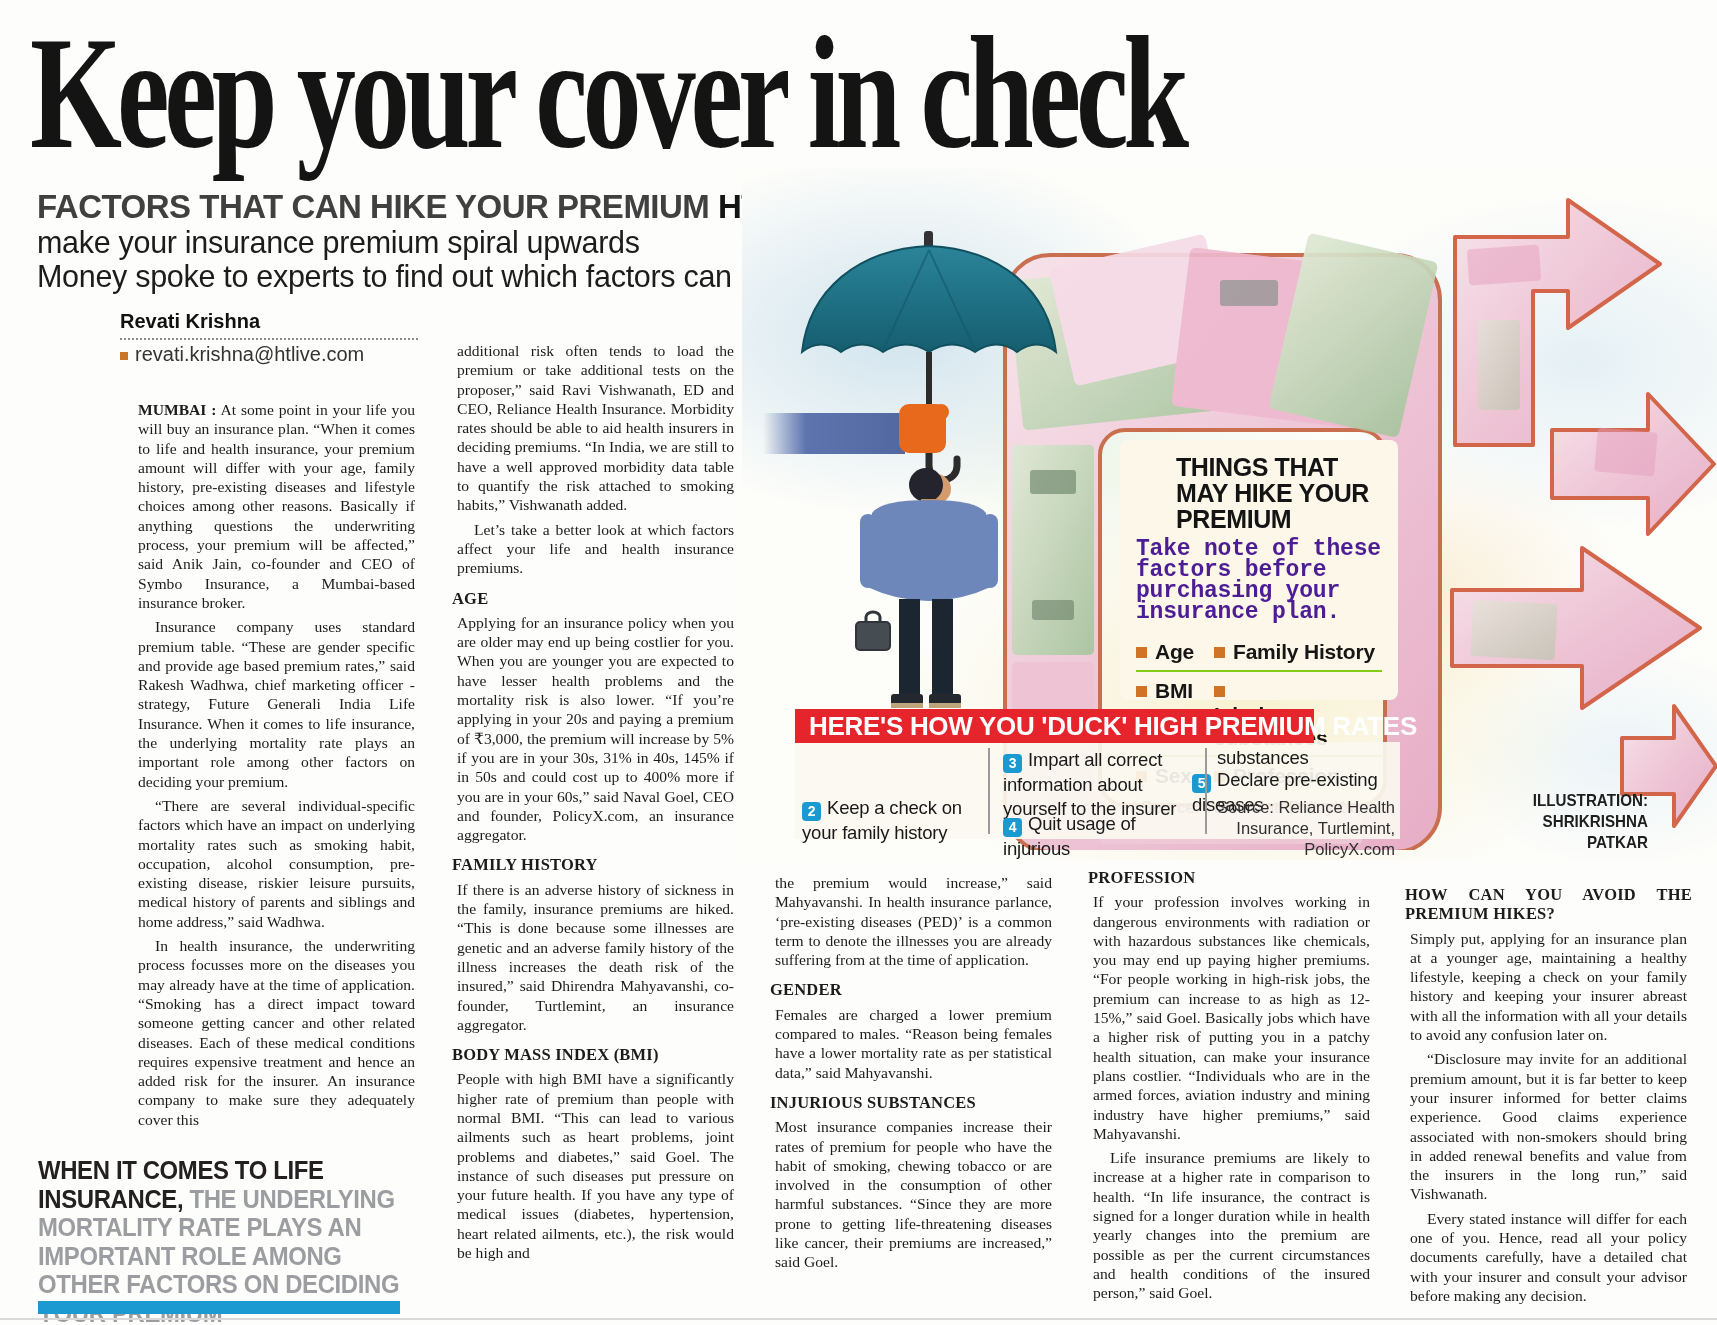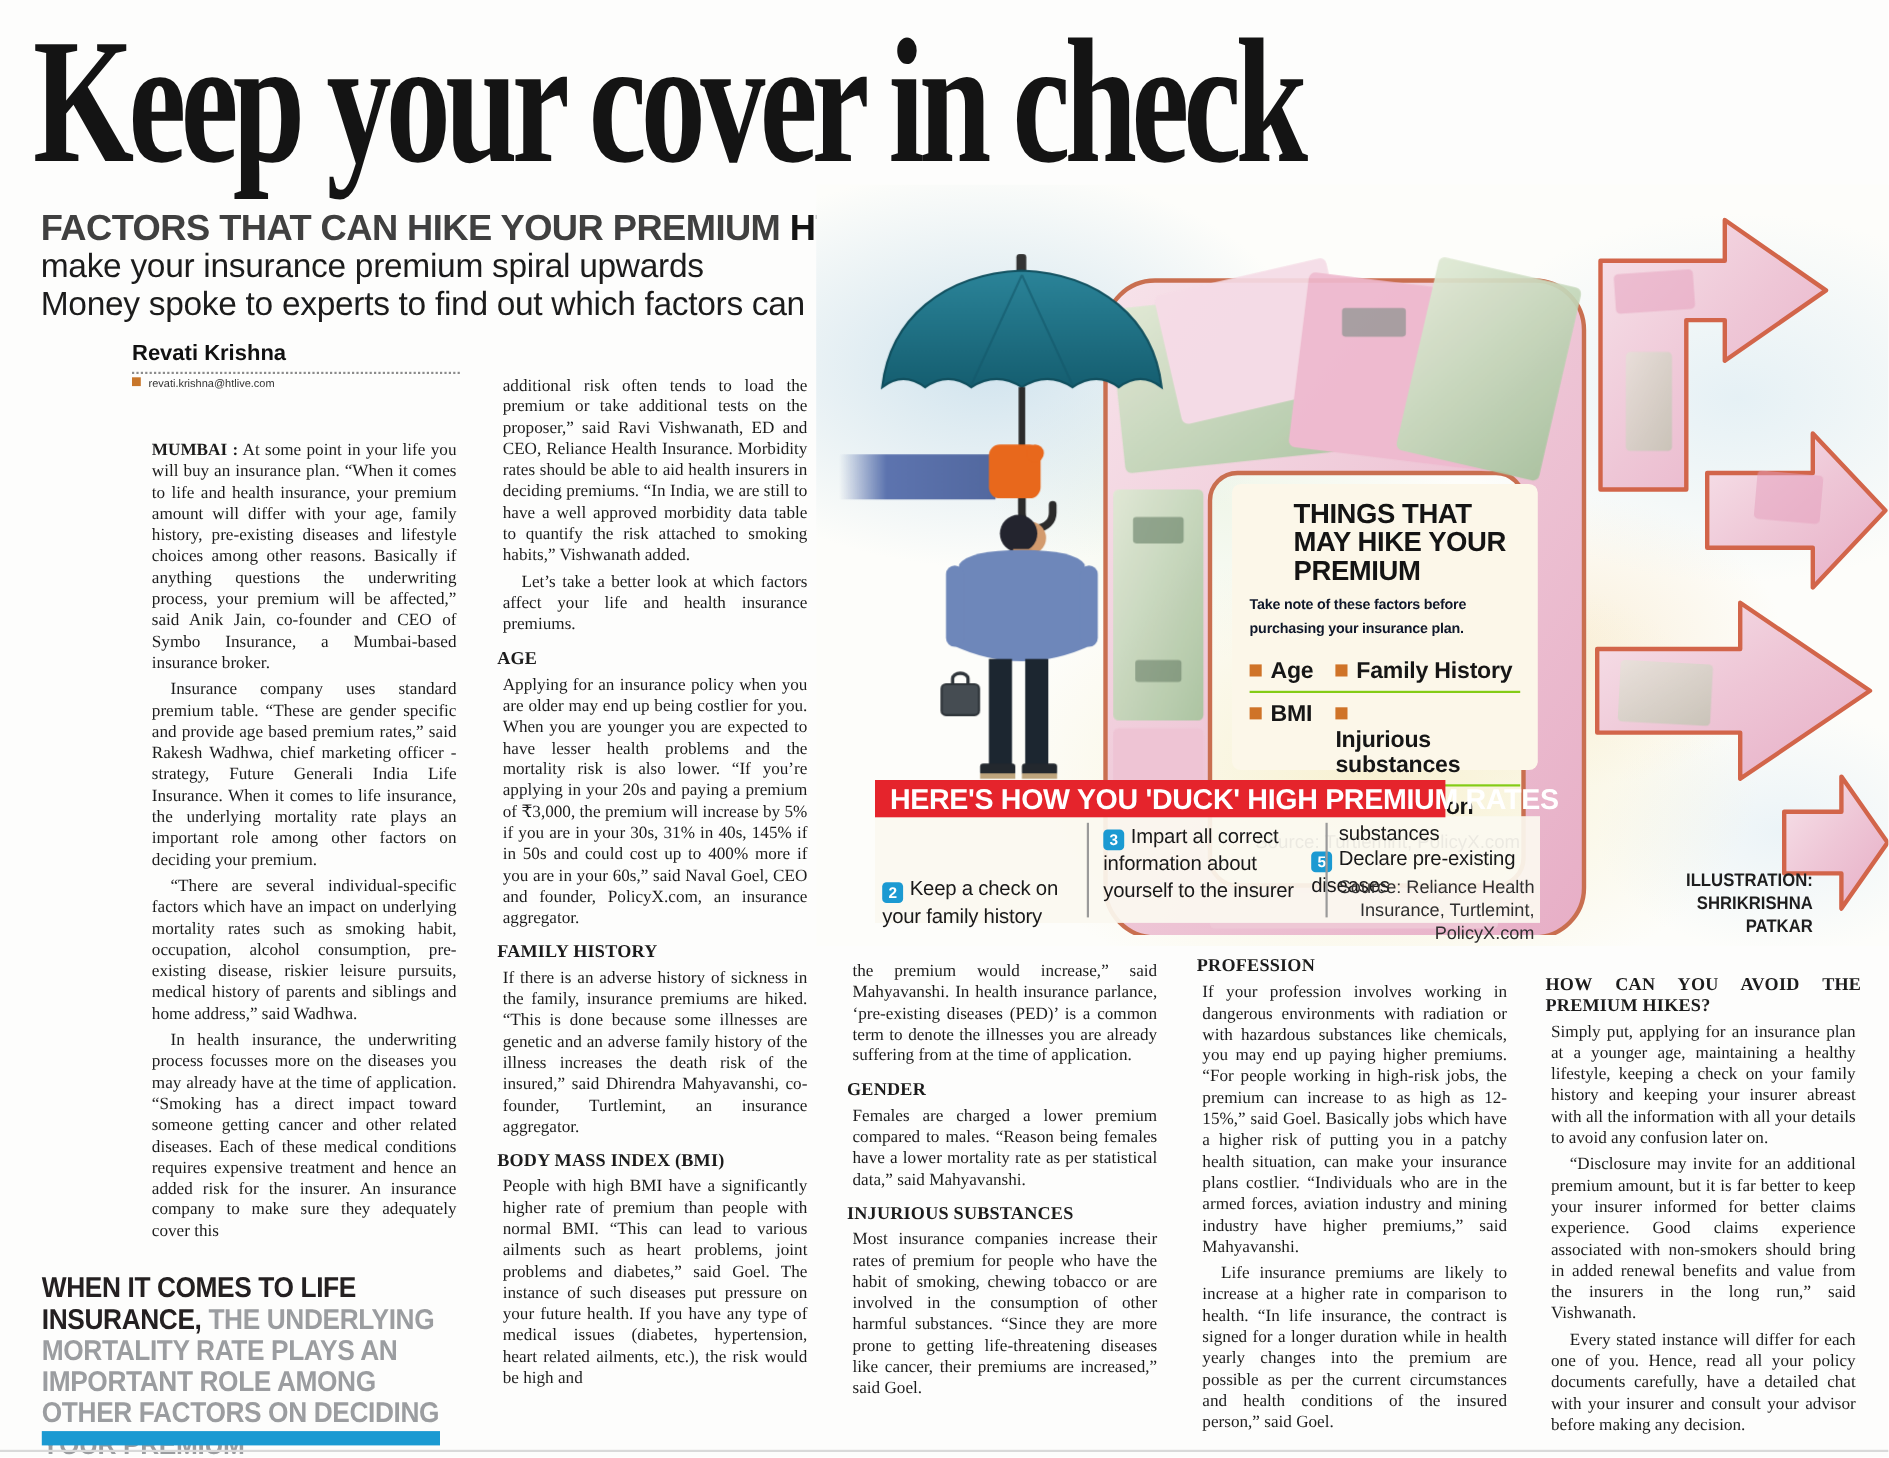--- a/index.html
+++ b/index.html
@@ -10,21 +10,21 @@
             font-size:162px;line-height:1.08;letter-spacing:-7px;color:#141414;white-space:nowrap;
             transform:scaleX(.73);transform-origin:0 0;}
   .kicker{position:absolute;left:37px;top:188px;width:980px;}
   .kicker-l1{font-size:33px;font-weight:700;letter-spacing:-.5px;line-height:38px;}
   .kicker-hl{color:#404040;}
   .kicker-brand{color:#141414;}
   .kicker-sub{font-size:30.5px;font-weight:400;color:#1c1c1c;line-height:33.5px;letter-spacing:-.3px;}
   
   .byline{position:absolute;left:120px;top:310px;width:298px;border-bottom:2px dotted #8b8b8b;padding-bottom:5px;}
   .byline-name{font-size:20px;font-weight:700;color:#111;}
-  .email-row{position:absolute;left:120px;top:343px;font-size:10px;color:#333;}
+  .email-row{position:absolute;left:120px;top:343px;font-size:20px;color:#333;}
   .email-sq{display:inline-block;width:8px;height:8px;background:#c8762a;margin-right:7px;vertical-align:1px;}
   
   .col{position:absolute;width:287px;font-family:"Liberation Serif","DejaVu Serif",serif;
        font-size:15.6px;line-height:19.3px;color:#1c1c1c;text-align:justify;}
   .col p{margin:5px;}
   .col p.ind{text-indent:17px;}
   .col h3{margin:11px 0 3px 0;font-size:16.5px;font-weight:700;letter-spacing:.2px;font-family:"Liberation Serif",serif;}
   .dl{font-weight:700;}
   
   .pq{position:absolute;left:38px;top:1156px;width:420px;font-weight:700;font-size:26px;line-height:28.6px;
@@ -39,21 +39,21 @@
      radial-gradient(380px 240px at 86% 28%,rgba(206,228,240,.5),transparent 70%),
      radial-gradient(300px 200px at 38% 42%,rgba(228,240,218,.5),transparent 70%),
      radial-gradient(280px 190px at 70% 60%,rgba(247,227,190,.5),transparent 70%),
      radial-gradient(240px 160px at 90% 85%,rgba(214,232,244,.45),transparent 70%),
      #fdfdfa;}
   .illus-svg{position:absolute;left:740px;top:170px;width:977px;height:680px;}
   
   .things{position:absolute;left:1120px;top:440px;width:278px;height:260px;background:#fcf7e9;
           border-radius:8px;padding:14px 16px 10px 16px;box-sizing:border-box;}
   .things-title{font-size:25px;font-weight:700;color:#141414;line-height:26px;letter-spacing:-.4px;margin-left:40px;}
-  .things-sub{margin-top:7px;font-size:13px;font-weight:700;color:#0f172a;line-height:21px;letter-spacing:-.2px;}
+  .things-sub{margin-top:7px;font-size:23px;font-weight:700;color:#4c1d95;line-height:21px;letter-spacing:-.2px;font-family:Liberation Mono, monospace;}
   .f-row{display:flex;padding:7px 0 6px 0;font-size:21px;font-weight:700;color:#161616;letter-spacing:-.2px;}
   .f-row + .f-row{border-top:2px solid #84cc16;}
   .f-c1{width:78px;}
   .f-c2{flex:1;}
   .f-sq{display:inline-block;width:11px;height:11px;background:#cf7328;margin-right:8px;vertical-align:1px;}
   .f-wrap{display:inline-block;vertical-align:top;max-width:150px;line-height:23px;}
   .things-src{margin-top:4px;font-size:17px;color:#3a3a3a;text-align:right;}
   .f-table{margin-top:10px;}
   
   .duckpanel{position:absolute;left:795px;top:742px;width:605px;height:97px;background:rgba(251,248,240,.92);}
@@ -249,20 +249,23 @@
 
   <div class="duckpanel"></div>
   <div class="banner">HERE'S HOW YOU 'DUCK' HIGH PREMIUM RATES</div>
 
   <div class="ditem" style="left:802px;top:796px;width:192px;">
     <span class="dbadge">2</span><span>Keep a check on your family history</span>
   </div>
   <div class="ditem" style="left:1003px;top:748px;width:196px;">
     <span class="dbadge">3</span><span>Impart all correct information about yourself to the insurer</span>
   </div>
+  <div class="ditem" style="left:1003px;top:812px;width:196px;">
+    <span class="dbadge">4</span><span>Quit usage of injurious</span>
+  </div>
   <div class="ditem" style="left:1217px;top:746px;width:180px;">substances</div>
   <div class="ditem" style="left:1192px;top:768px;width:200px;">
     <span class="dbadge">5</span><span>Declare pre-existing diseases</span>
   </div>
   <div class="dsep" style="left:988px;"></div>
   <div class="dsep" style="left:1205px;"></div>
   <div class="dsource">Source: Reliance Health Insurance, Turtlemint, PolicyX.com</div>
 
   <div class="credit">
     <div>ILLUSTRATION:</div>

